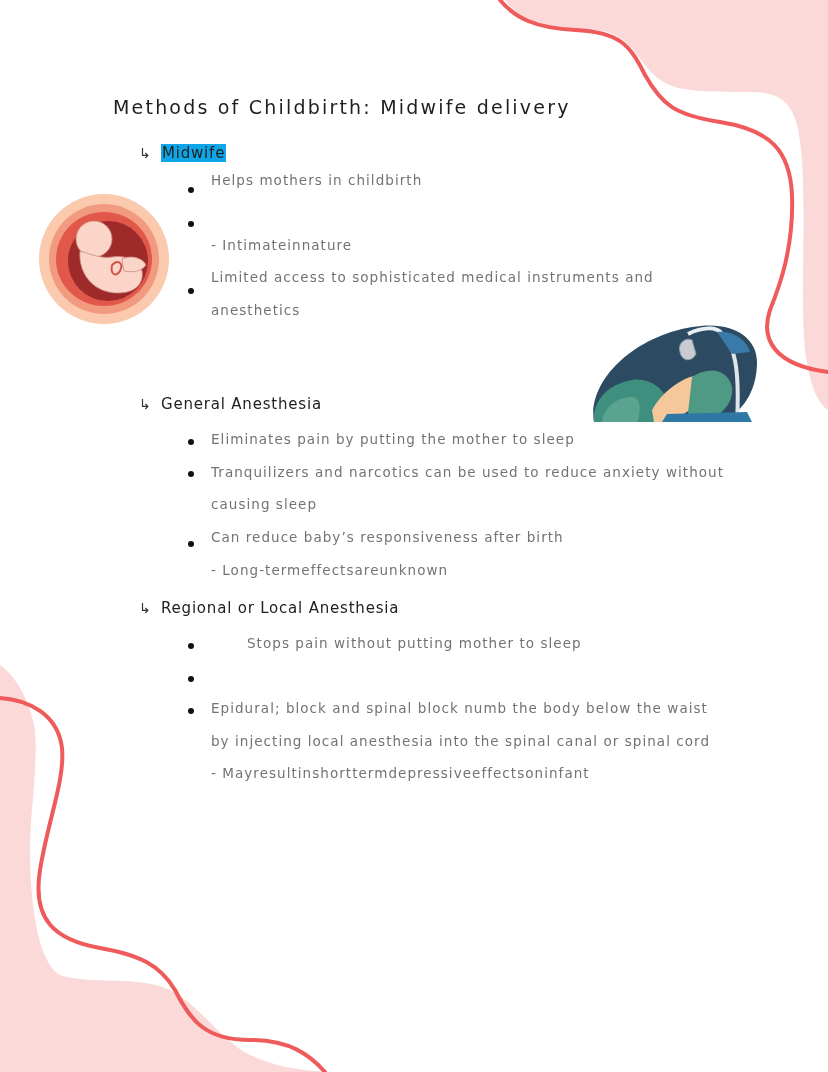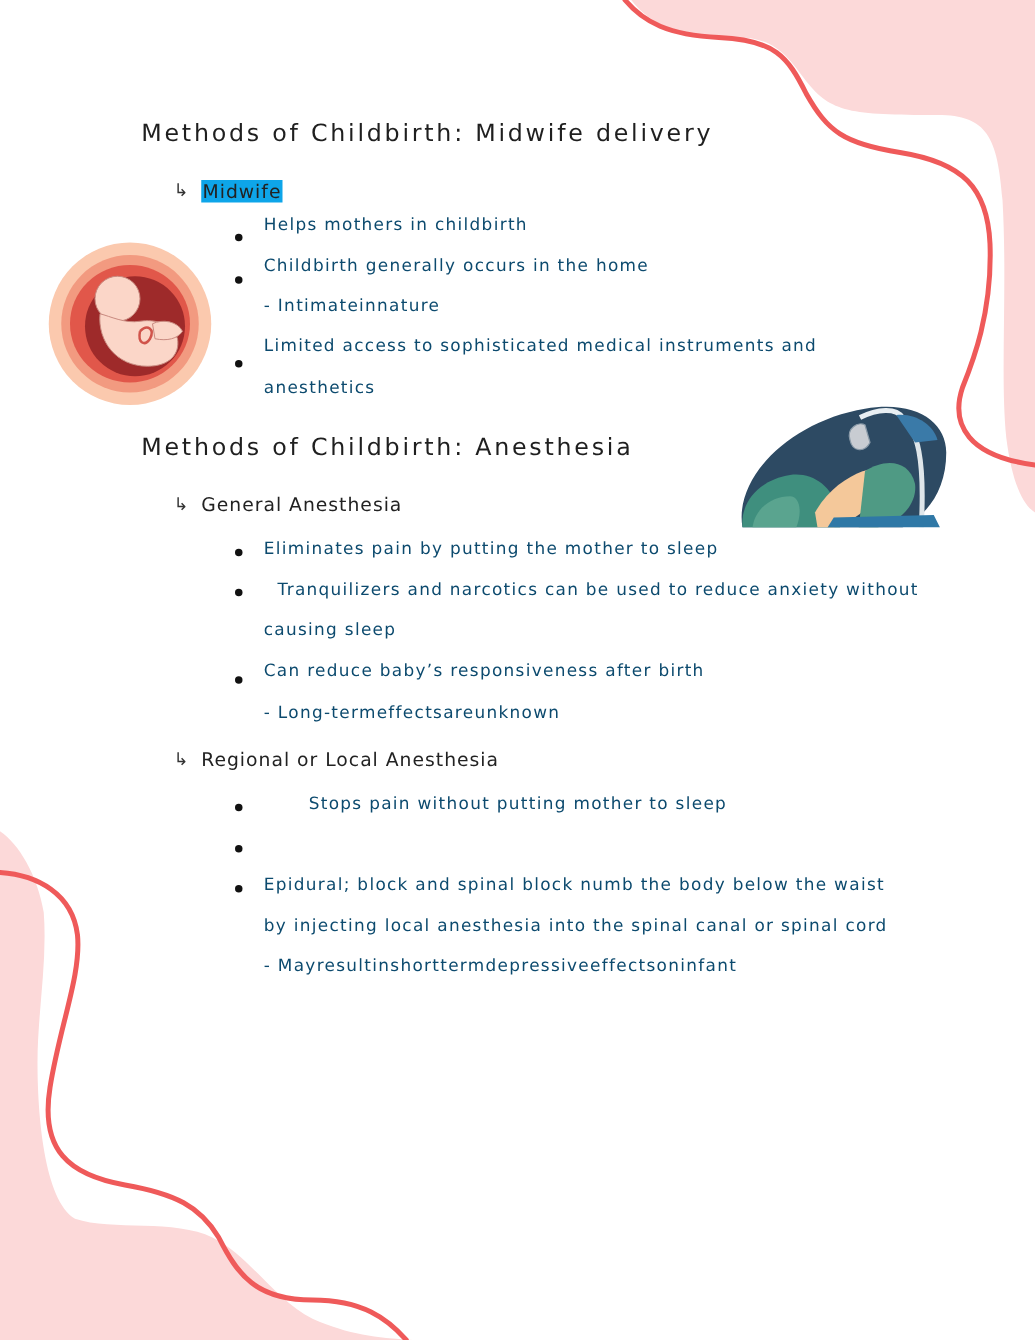--- a/index.html
+++ b/index.html
@@ -16,21 +16,21 @@
     font-size:19px; font-weight:normal; letter-spacing:2.2px; color:#1f1f1f;
     white-space:nowrap;
   }
   .sub {
     position:absolute; left:123px; font-size:15px; letter-spacing:0.8px; color:#222;
     white-space:nowrap; display:flex; align-items:center;
   }
   .sub .arrow { font-size:14px; width:22px; color:#333; }
   .sub .hl { background:#0ea5e9; padding:0 1px; }
   .line {
-    position:absolute; left:195px; font-size:13.5px; letter-spacing:1.05px; color:#0c4a6e;
+    position:absolute; left:195px; font-size:13.5px; letter-spacing:1.05px; color:#737373;
     white-space:nowrap;
   }
   .dot {
     position:absolute; width:6px; height:6px; border-radius:50%; background:#111;
   }
   .illus { position:absolute; }
 </style>
 </head>
 <body>
 
@@ -51,41 +51,39 @@
 
   <div class="sub" style="top:144px;">
     <span class="arrow">↳</span>
     <span class="hl">Midwife</span>
   </div>
 
   <span class="dot" style="left:172px; top:187px;"></span>
   <div class="line" style="top:172px;">Helps mothers in childbirth</div>
 
   <span class="dot" style="left:172px; top:221px;"></span>
-  <div class="line" style="top:205px;">Childbirth generally occurs in the home</div>
 
   <div class="line" style="top:237px;">- Intimateinnature</div>
 
   <span class="dot" style="left:172px; top:288px;"></span>
   <div class="line" style="top:269px;">Limited access to sophisticated medical instruments and</div>
   <div class="line" style="top:302px;">anesthetics</div>
 
   <svg class="illus" style="left:22px; top:193px;" width="133" height="133" viewBox="0 0 133 133">
     <circle cx="66" cy="66" r="65" fill="#fbc9ae"></circle>
     <circle cx="66" cy="66" r="55" fill="#f29a80"></circle>
     <ellipse cx="66" cy="66" rx="48" ry="47" fill="#e1574a"></ellipse>
     <ellipse cx="70" cy="68" rx="40" ry="40" fill="#9e2a2a"></ellipse>
 
     <circle cx="56" cy="46" r="18" fill="#fbd6c8" stroke="#c98a80" stroke-width="0.8"></circle>
     <path d="M42,58 C40,80 55,100 80,100 C98,100 106,90 104,78 C100,66 86,62 74,64 C62,66 50,60 42,58 Z" fill="#fbd6c8" stroke="#c98a80" stroke-width="0.8"></path>
     <path d="M84,66 C92,62 104,64 108,72 C104,78 96,80 86,78 Z" fill="#fbd6c8" stroke="#c98a80" stroke-width="0.8"></path>
     <path d="M74,72 C80,66 86,70 82,78 C78,84 72,82 74,72" fill="none" stroke="#d0534a" stroke-width="2"></path>
   </svg>
 
-  <h1 class="heading" style="top:347px;">Methods of Childbirth: Anesthesia</h1>
 
   <svg class="illus" style="left:576px; top:322px;" width="172" height="100" viewBox="0 0 172 100">
     <path d="M2,100 C-5,60 40,15 100,5 C140,-2 165,15 165,40 C165,70 150,90 130,100 Z" fill="#2d4a63"></path>
     <path d="M2,100 C0,80 15,62 40,58 C60,55 80,70 80,100 Z" fill="#3f8f7e"></path>
     <path d="M10,100 C12,85 25,75 40,75 C48,75 50,88 45,100 Z" fill="#5aa48f"></path>
     <path d="M60,88 C70,70 85,60 98,55 C108,52 115,58 112,70 C105,85 90,95 75,100 L62,100 Z" fill="#f4c89a"></path>
     <path d="M88,30 C85,20 95,15 100,18 L104,32 C100,40 90,40 88,30 Z" fill="#c8ccd2" stroke="#8a9aa8" stroke-width="1"></path>
     <path d="M96,12 C110,5 125,4 130,12" fill="none" stroke="#e8eef2" stroke-width="4"></path>
     <path d="M130,12 C142,22 148,45 145,100" fill="none" stroke="#dfe6ea" stroke-width="4"></path>
     <path d="M100,55 C115,45 135,45 140,65 C142,80 130,95 110,100 L95,100 Z" fill="#4f9a84"></path>
@@ -95,21 +93,21 @@
 
   <div class="sub" style="top:395px;">
     <span class="arrow">↳</span>
     <span>General Anesthesia</span>
   </div>
 
   <span class="dot" style="left:172px; top:439px;"></span>
   <div class="line" style="top:431px;">Eliminates pain by putting the mother to sleep</div>
 
   <span class="dot" style="left:172px; top:471px;"></span>
-  <div class="line" style="top:464px;margin-left:11px;">Tranquilizers and narcotics can be used to reduce anxiety without</div>
+  <div class="line" style="top:464px;">Tranquilizers and narcotics can be used to reduce anxiety without</div>
   <div class="line" style="top:496px;">causing sleep</div>
 
   <span class="dot" style="left:172px; top:541px;"></span>
   <div class="line" style="top:529px;">Can reduce baby’s responsiveness after birth</div>
   <div class="line" style="top:562px;">- Long-termeffectsareunknown</div>
 
   <div class="sub" style="top:599px;">
     <span class="arrow">↳</span>
     <span>Regional or Local Anesthesia</span>
   </div>

